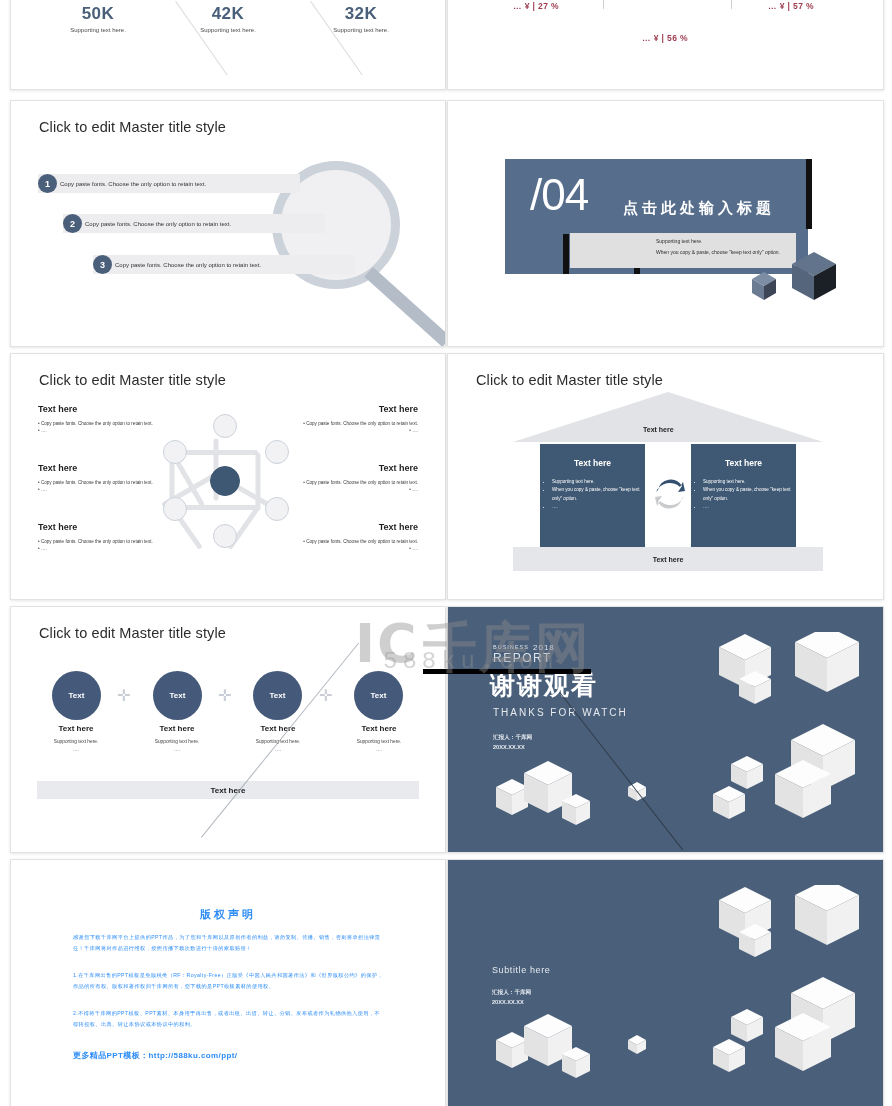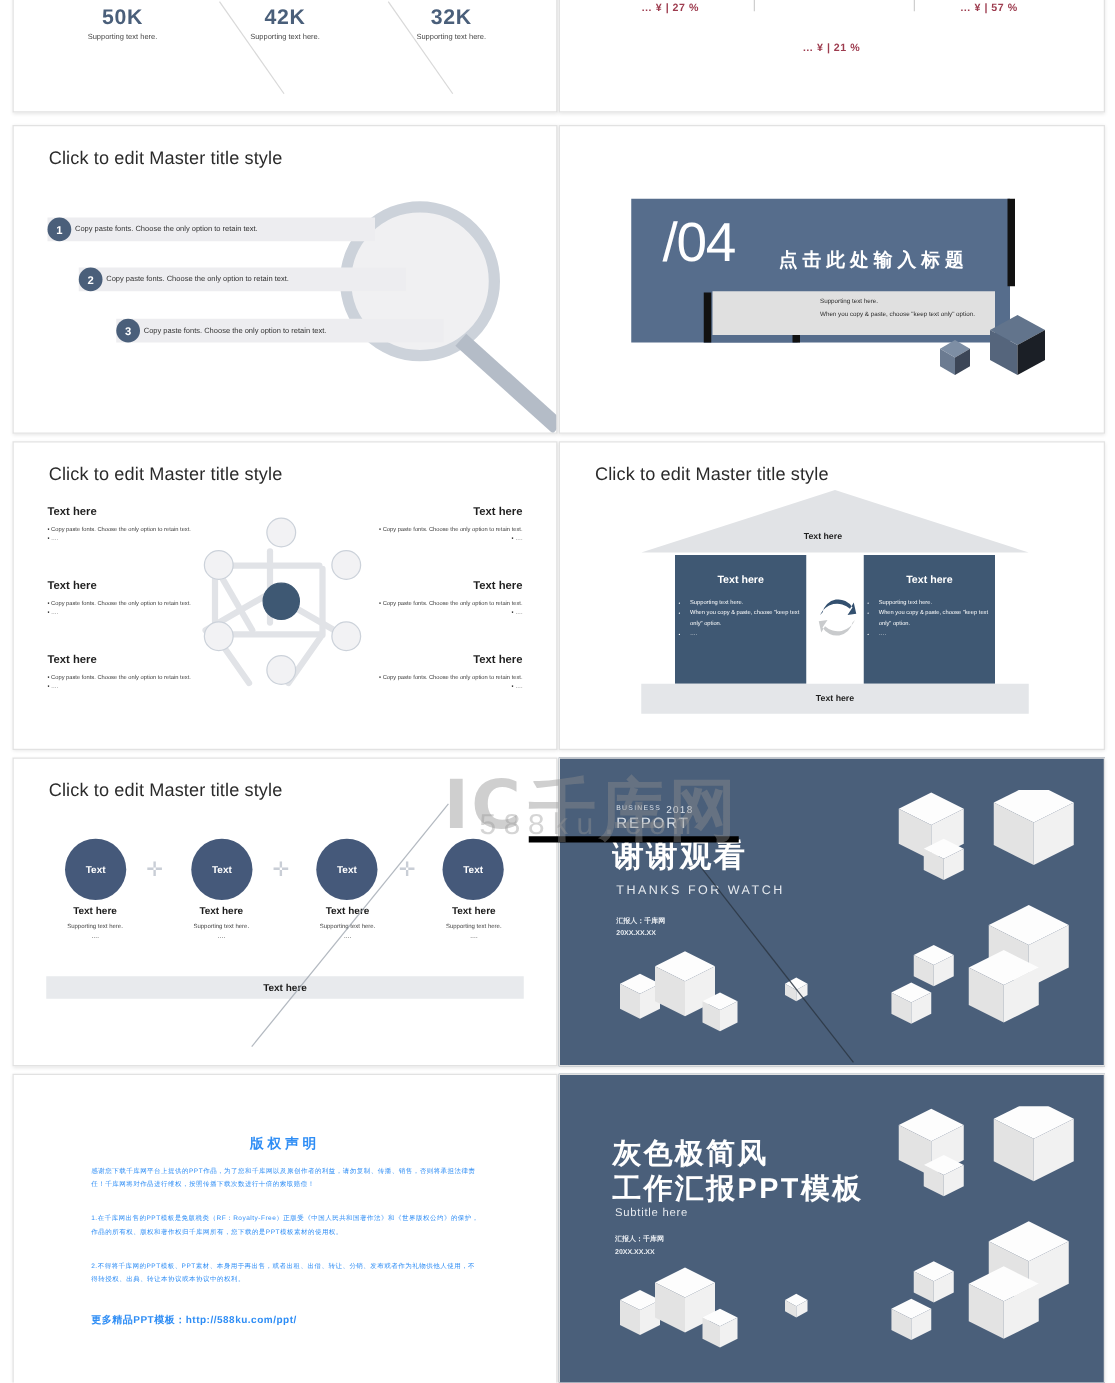--- a/index.html
+++ b/index.html
@@ -106,21 +106,21 @@
     <div class="kpi" style="left:285px;top:163px;">
       <div class="num">32K</div>
       <div class="sub">Supporting text here.</div>
     </div>
     <div class="diagl" style="left:165px;top:160px;width:90px;transform:rotate(55deg);"></div>
     <div class="diagl" style="left:300px;top:160px;width:90px;transform:rotate(55deg);"></div>
   </div>
 
   <div class="slide c2 r0">
     <div class="price" style="left:65px;top:160px;">… ¥ | 27 %</div>
-    <div class="price" style="left:194px;top:192px;">… ¥ | 21 %</div>
+    <div class="price" style="left:194px;top:192px;">… ¥ | 56 %</div>
     <div class="price" style="left:320px;top:160px;">… ¥ | 57 %</div>
     <div class="vrule" style="left:155px;top:128px;height:40px;"></div>
     <div class="vrule" style="left:283px;top:128px;height:40px;"></div>
 
   </div>
 
   <div class="slide c1 r1">
     <div class="title">Click to edit Master title style</div>
 
     <div class="lens" style="left:261px;top:60px;width:110px;height:110px;"></div>
@@ -320,21 +320,20 @@
 
   <div class="slide c1 r4">
     <div class="cr-title" style="top:47px;">版权声明</div>
     <div class="cr-p" style="left:62px;top:72px;width:312px;">感谢您下载千库网平台上提供的PPT作品，为了您和千库网以及原创作者的利益，请勿复制、传播、销售，否则将承担法律责任！千库网将对作品进行维权，按照传播下载次数进行十倍的索取赔偿！</div>
     <div class="cr-p" style="left:62px;top:110px;width:312px;">1.在千库网出售的PPT模板是免版税类（RF：Royalty-Free）正版受《中国人民共和国著作法》和《世界版权公约》的保护，作品的所有权、版权和著作权归千库网所有，您下载的是PPT模板素材的使用权。</div>
     <div class="cr-p" style="left:62px;top:148px;width:312px;">2.不得将千库网的PPT模板、PPT素材、本身用于再出售，或者出租、出借、转让、分销、发布或者作为礼物供他人使用，不得转授权、出典、转让本协议或本协议中的权利。</div>
     <div class="cr-link" style="left:62px;top:190px;">更多精品PPT模板：http://588ku.com/ppt/</div>
   </div>
 
   <div class="slide c2 r4 dark">
-    <div class="ttl-cn" style="left:42px;top:48px;font-size:23px;"><span>灰色极简风</span><br><span>工作汇报PPT模板</span></div>
     <div class="ttl-en" style="left:44px;top:105px;font-size:9px;letter-spacing:.6px;">Subtitle here</div>
     <div class="meta" style="left:44px;top:127px;"><span>汇报人：千库网</span><br><span>20XX.XX.XX</span></div>
 
     <svg class="cubeW" style="left:255px;top:25px;" width="170" height="90" viewBox="0 0 170 90">
       <polygon points="16,15 42,2 68,15 42,28" fill="#fdfdfd"></polygon>
         <polygon points="16,15 42,28 42,56 16,43" fill="#e3e3e3"></polygon>
         <polygon points="42,28 68,15 68,43 42,56" fill="#f1f1f1"></polygon>
       <polygon points="36,47 52,39 68,47 52,55" fill="#fdfdfd"></polygon>
         <polygon points="36,47 52,55 52,72 36,64" fill="#e3e3e3"></polygon>
         <polygon points="52,55 68,47 68,64 52,72" fill="#f1f1f1"></polygon>

